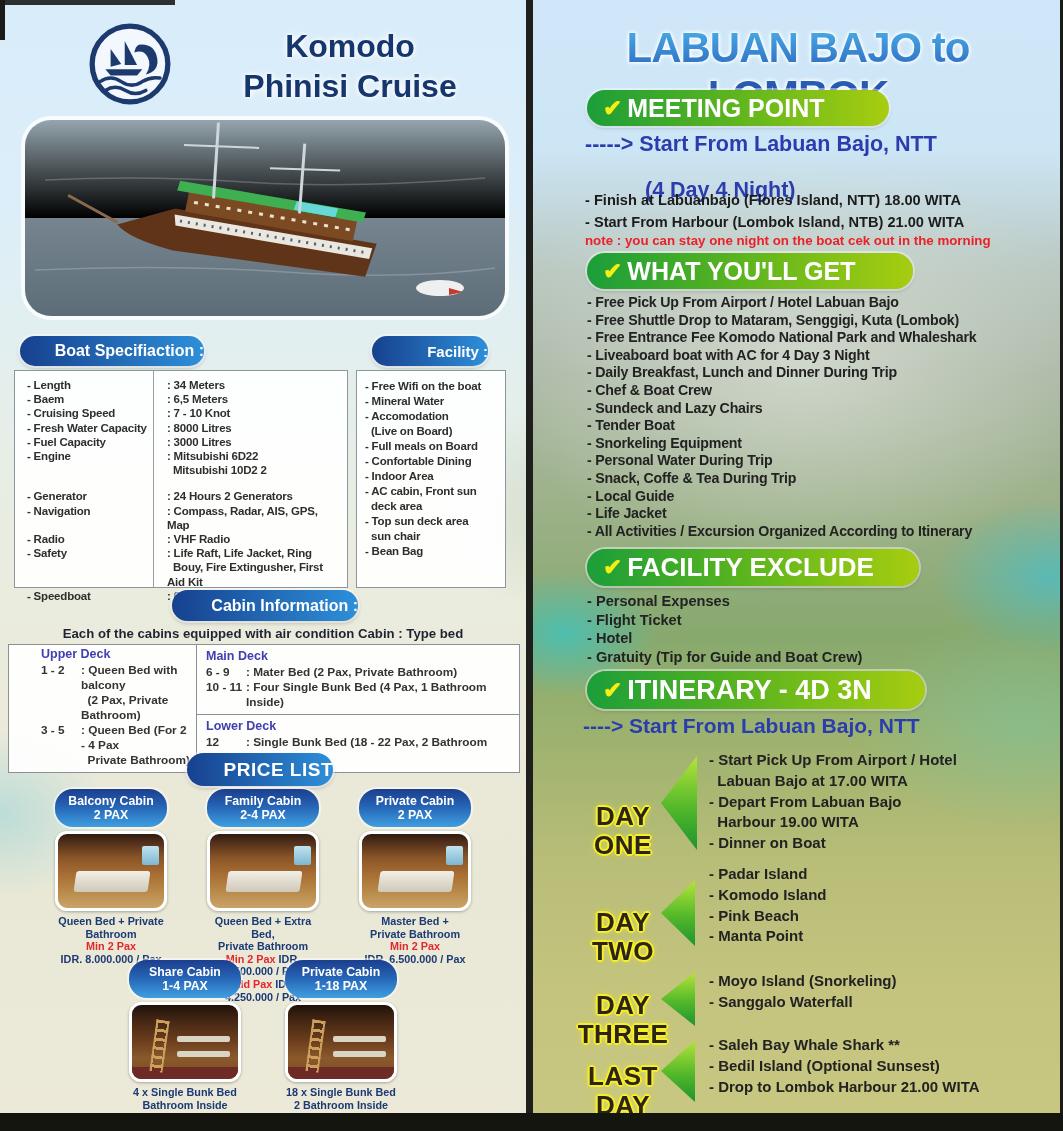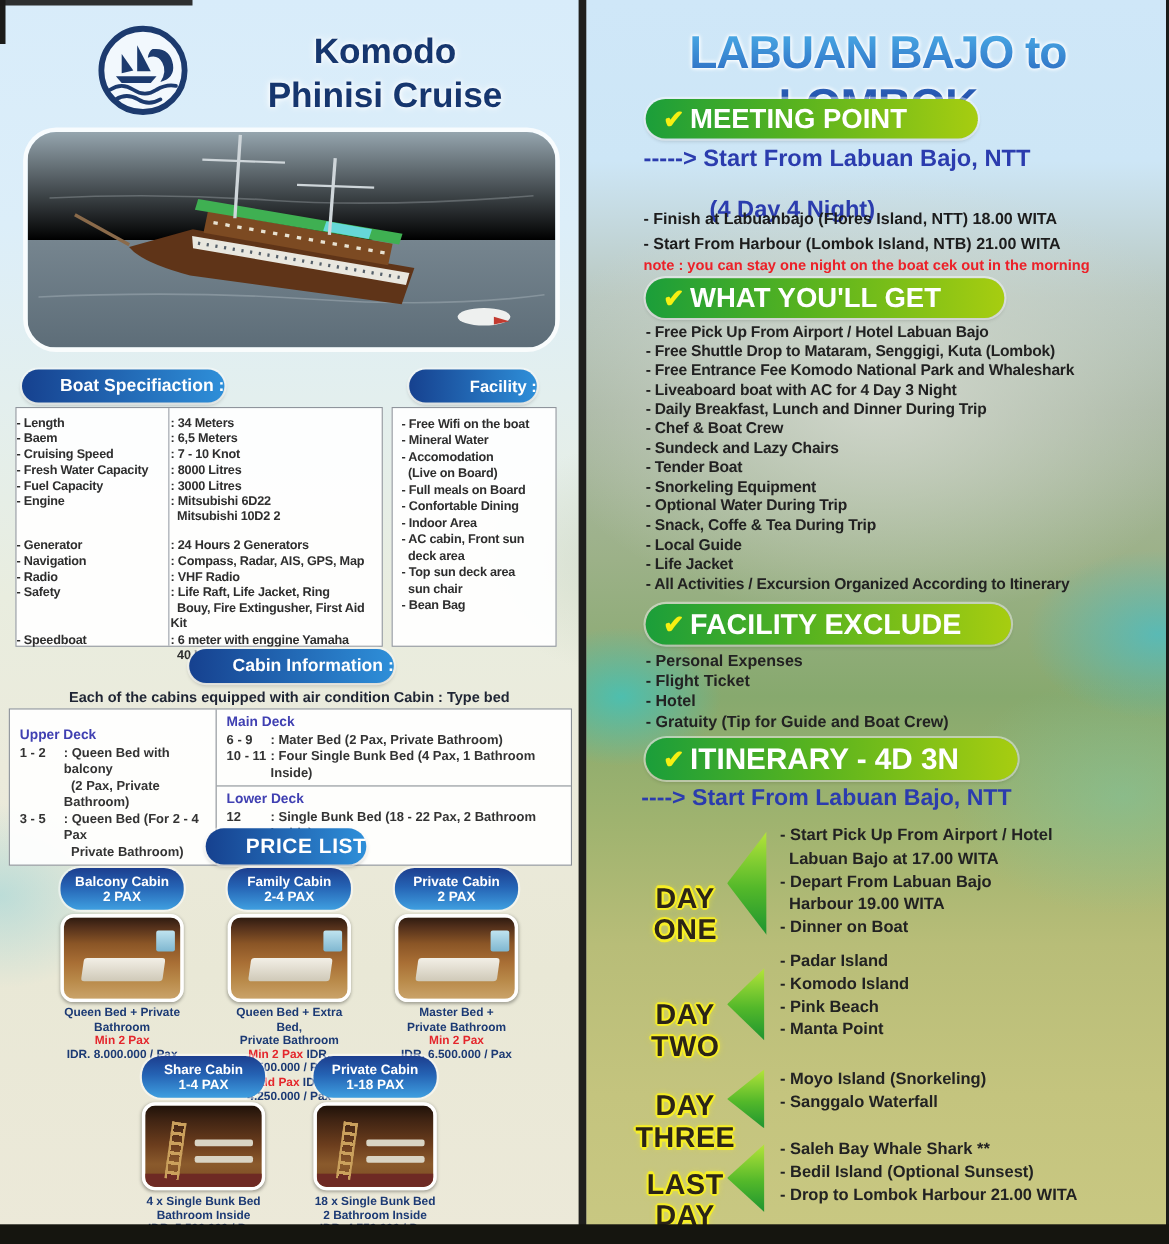--- a/index.html
+++ b/index.html
@@ -19,33 +19,33 @@
   .boat-photo{position:absolute;left:25px;top:120px;width:480px;height:196px;border-radius:26px;overflow:hidden;box-shadow:0 0 0 4px rgba(255,255,255,.8);}
 
   .pill{position:absolute;display:flex;align-items:center;justify-content:flex-end;color:#fff;font-weight:bold;
     border-radius:999px;background:linear-gradient(90deg,#16418f,#2e8fd9);box-shadow:0 0 0 2px rgba(255,255,255,.5),0 2px 4px rgba(0,0,0,.25);}
   .spec-pill{left:20px;top:336px;width:184px;height:30px;font-size:16px;}
   .facility-pill{left:372px;top:336px;width:116px;height:30px;font-size:15px;}
   .cabin-pill{left:172px;top:590px;width:186px;height:31px;font-size:16px;}
   .price-pill{left:187px;top:753px;width:146px;height:33px;font-size:19px;letter-spacing:.5px;}
 
   .spec-box{position:absolute;left:14px;top:370px;width:334px;height:218px;background:rgba(255,255,255,.93);
-    border:1px solid #8f959c;padding:7px 6px 6px 0;display:grid;grid-template-columns:130px 1fr;align-content:start;
+    border:1px solid #8f959c;padding:7px 6px 6px 12px;display:grid;grid-template-columns:130px 1fr;align-content:start;
     font-size:11.5px;line-height:14.2px;font-weight:bold;color:#2e2e2e;letter-spacing:-.2px;}
   .spec-div{position:absolute;left:138px;top:0;bottom:0;width:1px;background:#9aa0a8;}
   .sp-v{padding-left:10px;white-space:pre-line;}
   .gap{margin-top:12px;}
 
   .facility-box{position:absolute;left:356px;top:370px;width:150px;height:218px;background:rgba(255,255,255,.93);
     border:1px solid #8f959c;padding:8px 4px 6px 8px;font-size:11.5px;line-height:15px;font-weight:bold;color:#2e2e2e;letter-spacing:-.2px;}
 
   .cabin-sub{position:absolute;left:0;top:626px;width:526px;text-align:center;font-size:13.2px;font-weight:bold;color:#1e2433;}
   .cabin-table{position:absolute;left:8px;top:644px;width:512px;min-height:88px;background:rgba(255,255,255,.92);
     border:1px solid #8a9096;display:grid;grid-template-columns:188px 1fr;font-size:11.8px;line-height:15px;font-weight:bold;color:#333;}
-  .ct-left{padding:16px 6px 4px 9px;border-right:1px solid #8a9096;}
+  .ct-left{padding:2px 6px 4px 9px;border-right:1px solid #8a9096;margin-left:23px;}
   .ct-right .sec{padding:4px 6px 4px 9px;}
   .ct-right .sec + .sec{border-top:1px solid #8a9096;}
   .deck-h{color:#4040b2;font-size:12.5px;margin-bottom:1px;}
   .ct-row{display:flex;}
   .ct-num{flex:0 0 40px;}
   .ct-desc{flex:1;}
 
   .cards-row{position:absolute;left:0;width:526px;display:flex;justify-content:center;}
   .row1{top:789px;gap:40px;}
   .row2{top:960px;gap:44px;}
@@ -369,21 +369,21 @@
     <div class="wyg-list">
       <div>- Free Pick Up From Airport / Hotel Labuan Bajo</div>
       <div>- Free Shuttle Drop to Mataram, Senggigi, Kuta (Lombok)</div>
       <div>- Free Entrance Fee Komodo National Park and Whaleshark</div>
       <div>- Liveaboard boat with AC for 4 Day 3 Night</div>
       <div>- Daily Breakfast, Lunch and Dinner During Trip</div>
       <div>- Chef &amp; Boat Crew</div>
       <div>- Sundeck and Lazy Chairs</div>
       <div>- Tender Boat</div>
       <div>- Snorkeling Equipment</div>
-      <div>- Optional Water During Trip</div>
+      <div>- Personal Water During Trip</div>
       <div>- Snack, Coffe &amp; Tea During Trip</div>
       <div>- Local Guide</div>
       <div>- Life Jacket</div>
       <div>- All Activities / Excursion Organized According to Itinerary</div>
     </div>
 
     <div class="gp gp-fe">
       <span class="gp-check">✔</span>
       <span>FACILITY EXCLUDE</span>
     </div>

